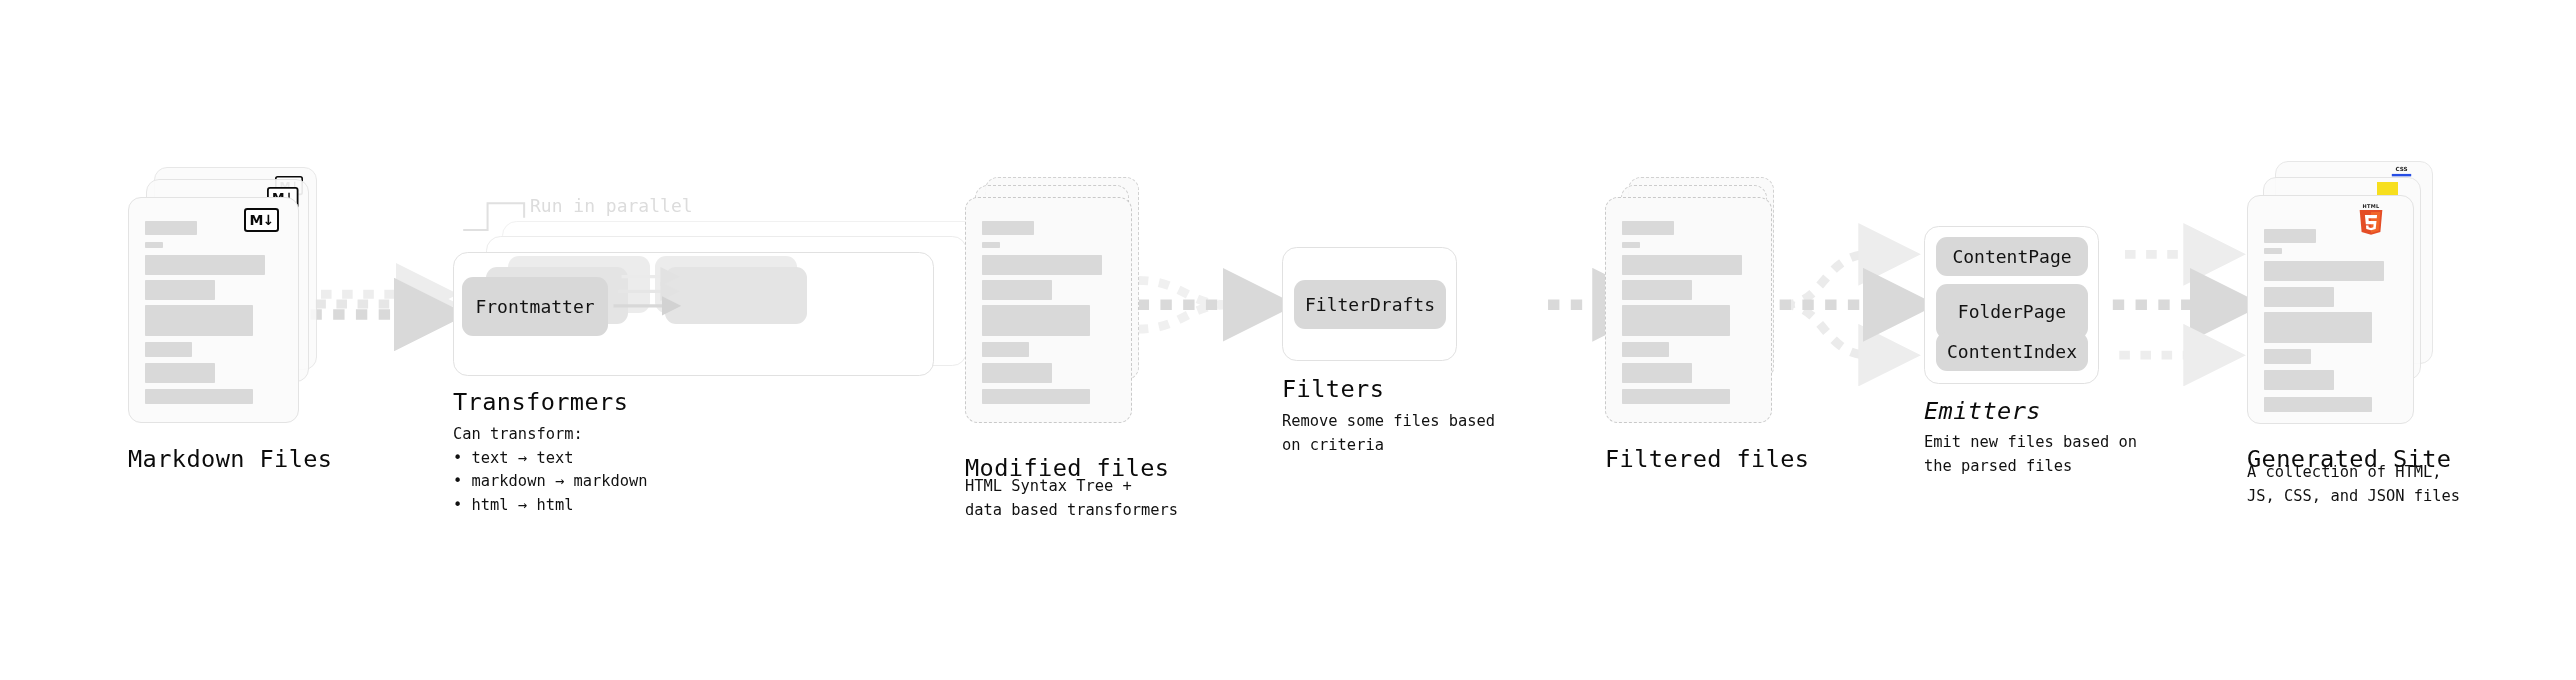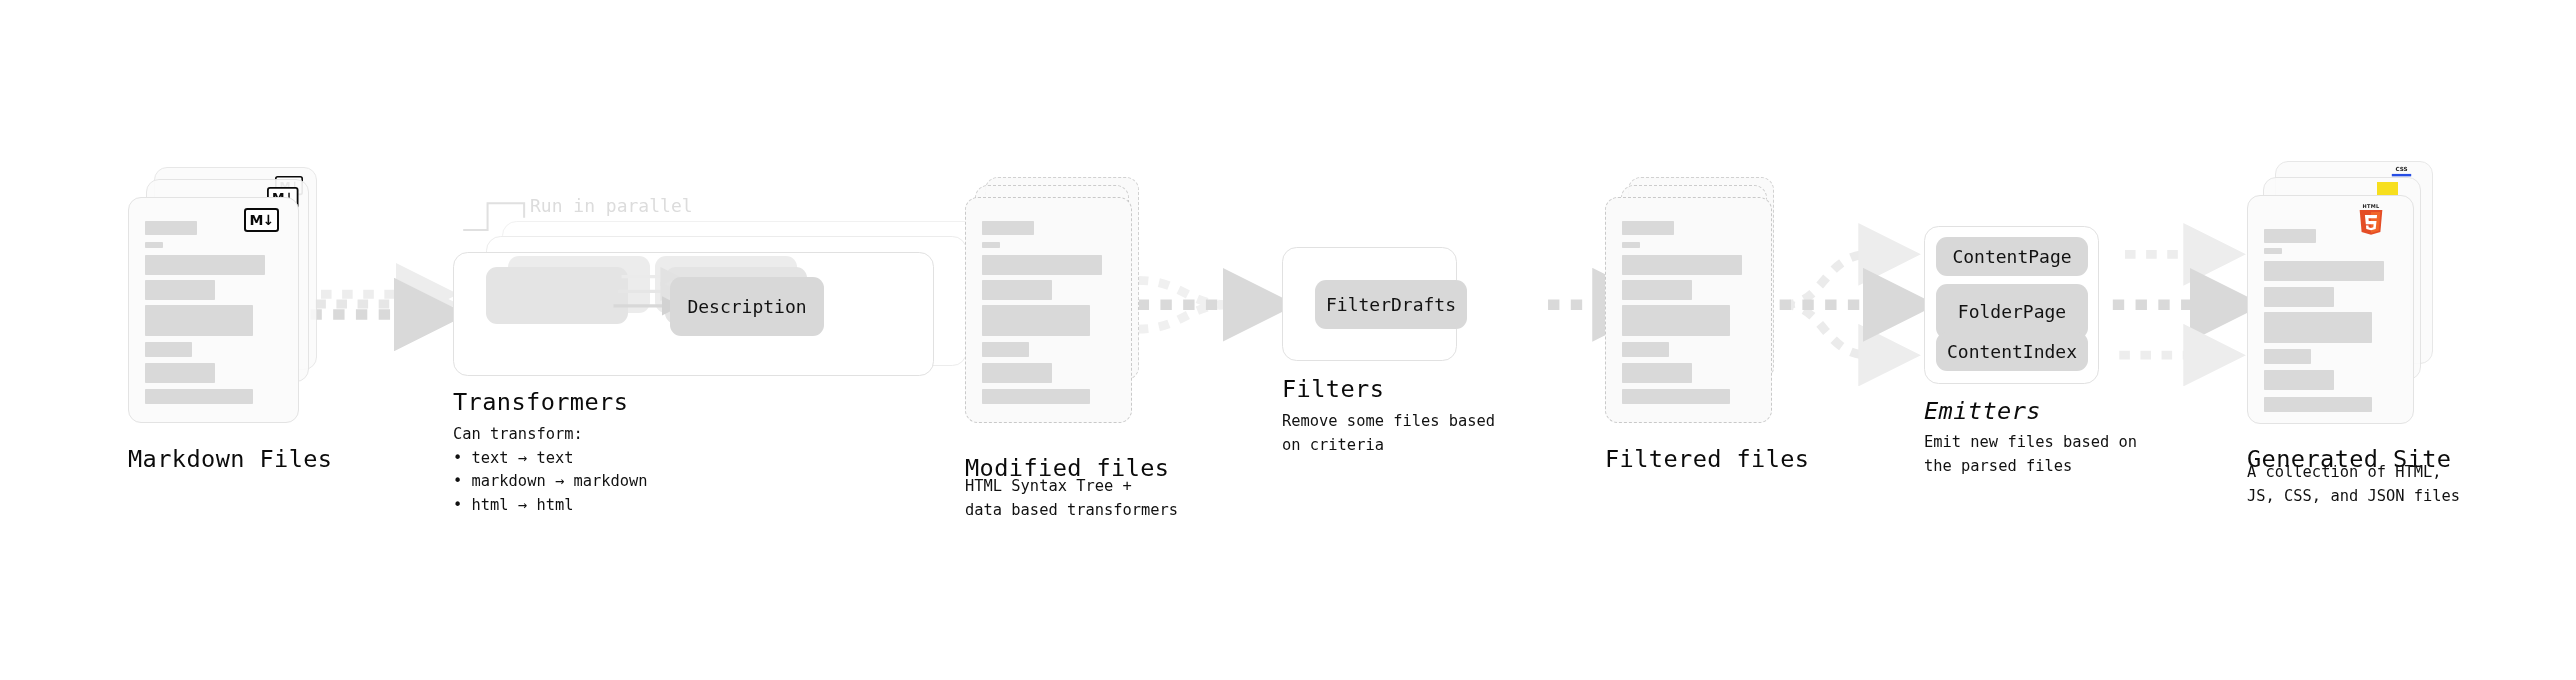--- a/index.html
+++ b/index.html
@@ -153,21 +153,21 @@
       </marker>
       <marker id="itri2" markerWidth="6" markerHeight="6" refX="1" refY="3" orient="auto">
         <path d="M0,0 L6,3 L0,6 Z" fill="#d2d2d2"></path>
       </marker>
     </defs>
     <path d="M10,12 L62,12" stroke="#ebebeb" stroke-width="4" fill="none" marker-end="url(#itri)"></path>
     <path d="M6,30 L62,30" stroke="#e6e6e6" stroke-width="4" fill="none" marker-end="url(#itri)"></path>
     <path d="M0,48 L64,48" stroke="#d8d8d8" stroke-width="4" fill="none" marker-end="url(#itri2)"></path>
   </svg>
 
-  <div class="chip" style="left:670px;top:277px;width:154px;height:59px;">Description</div>
+  <div class="chip" style="left:462px;top:277px;width:146px;height:59px;">Frontmatter</div>
 
   <div class="stage-title" style="left:453px;top:388px;">Transformers</div>
   <div class="stage-desc" style="left:453px;top:423px;width:341px;">Can transform:
  • text → text
  • markdown → markdown
  • html → html</div>
 
   <div class="docstack">
     <div class="doc dashed back2" style="left:985px;top:177px;width:154px;height:203px;"></div>
     <div class="doc dashed back1" style="left:975px;top:185px;width:154px;height:203px;"></div>
@@ -180,21 +180,21 @@
       <div class="bar" style="left:16.3px;top:144px;width:47px;height:14.6px;"></div>
       <div class="bar" style="left:16.3px;top:165px;width:70px;height:20.3px;"></div>
       <div class="bar" style="left:16.3px;top:191px;width:108px;height:14.6px;"></div>
     </div>
   </div>
   <div class="stage-title" style="left:965px;top:454px;">Modified files</div>
   <div class="stage-desc" style="left:965px;top:475px;width:293px;">HTML Syntax Tree +
 data based transformers</div>
 
   <div class="procbox" style="left:1282px;top:247px;width:175px;height:114px;"></div>
-  <div class="chip" style="left:1294px;top:280px;width:152px;height:49px;margin-left:21px;">FilterDrafts</div>
+  <div class="chip" style="left:1294px;top:280px;width:152px;height:49px;">FilterDrafts</div>
   <div class="stage-title" style="left:1282px;top:375px;">Filters</div>
   <div class="stage-desc" style="left:1282px;top:410px;width:276px;">Remove some files based
 on criteria</div>
 
   <div class="docstack">
     <div class="doc dashed back2" style="left:1628px;top:177px;width:146px;height:203px;"></div>
     <div class="doc dashed back1" style="left:1621px;top:185px;width:146px;height:203px;"></div>
     <div class="doc dashed" style="left:1605px;top:197px;width:167px;height:226px;">
       <div class="bar" style="left:16.3px;top:23px;width:52px;height:14px;"></div>
       <div class="bar" style="left:16.3px;top:44px;width:18px;height:5.7px;"></div>

